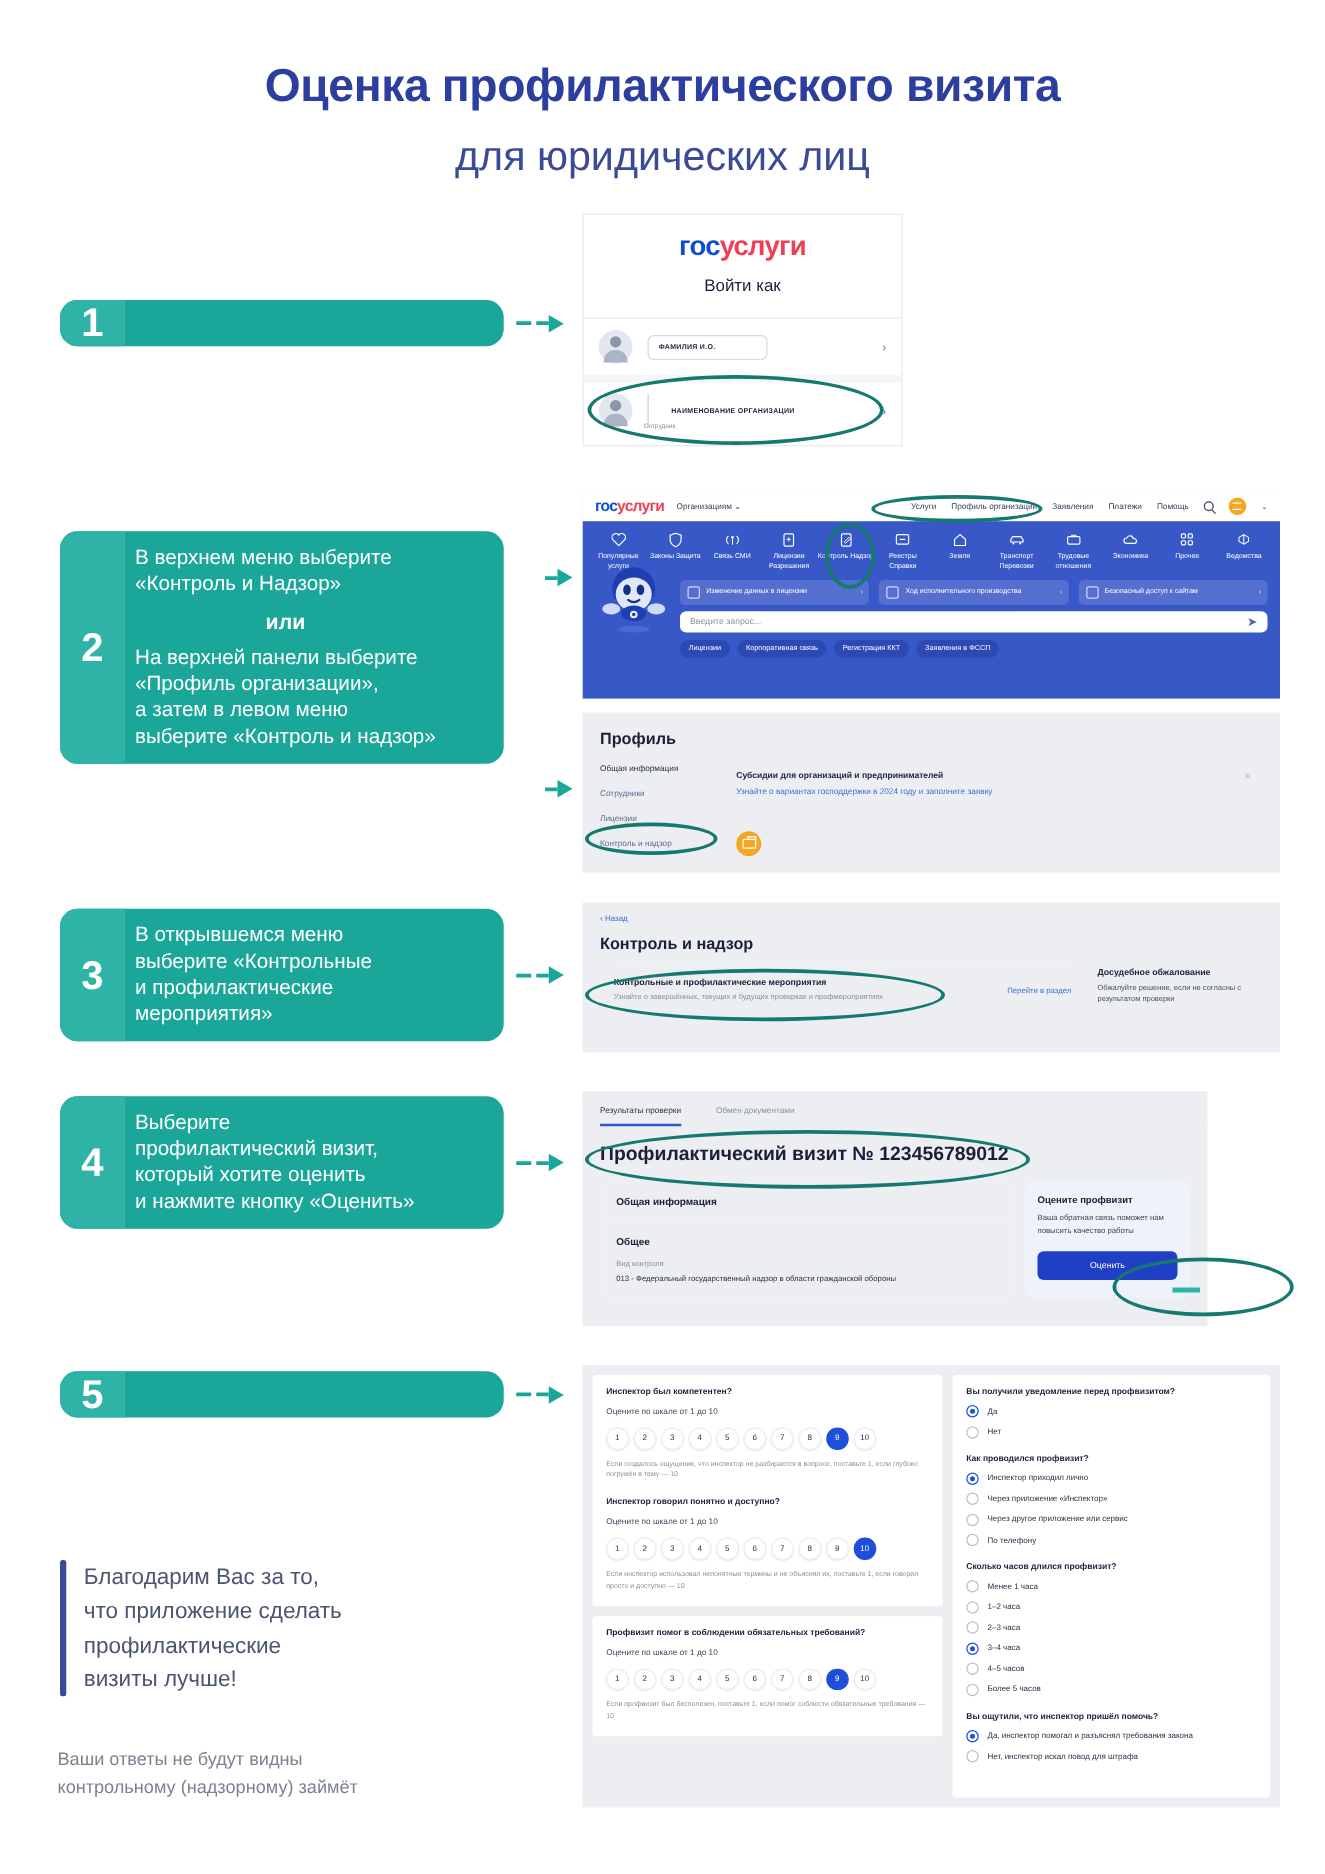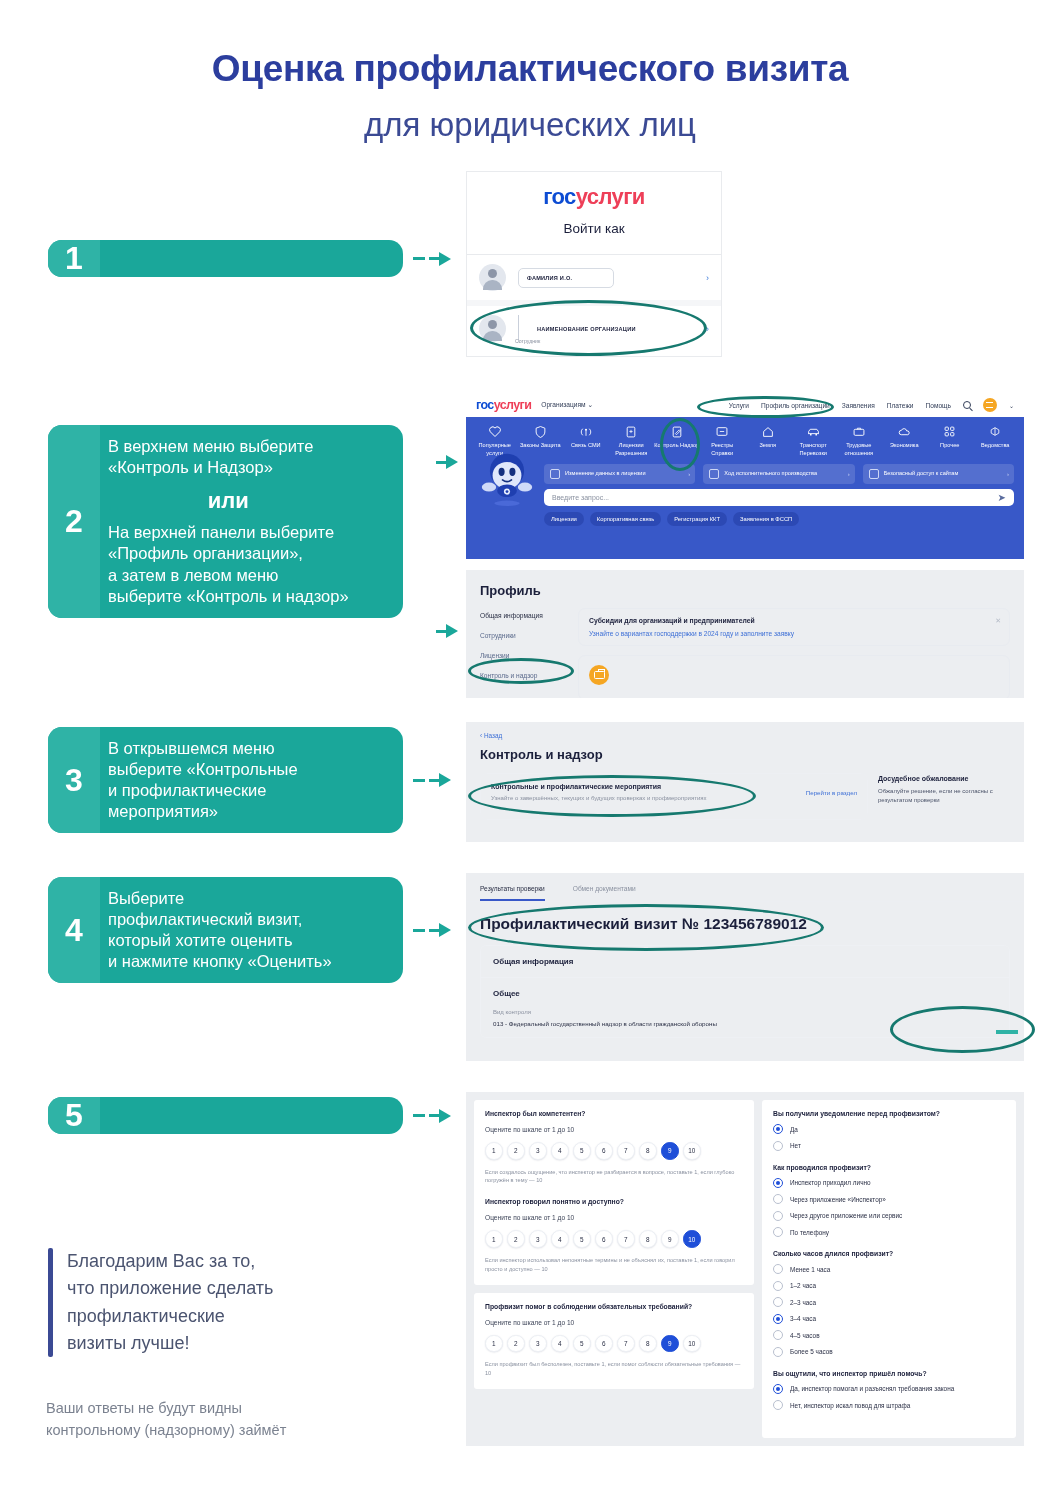--- a/index.html
+++ b/index.html
@@ -29,21 +29,21 @@
   .bubble .numcol {
     width: 52px; flex: 0 0 52px;
     background: #2fb3a6;
     border-radius: 14px 0 0 14px;
     display: flex; align-items: center; justify-content: center;
     font-size: 32px; font-weight: bold; color: #ffffff;
   }
   .bubble .txtcol {
     padding: 11px 12px 11px 8px; font-size: 16.5px; line-height: 1.28;
   }
-  .bubble .txtcol .or { font-weight: bold; text-align: center; display:block; margin: 9px 0 7px; font-size: 22px;}
+  .bubble .txtcol .or { font-weight: bold; text-align: center; display:block; margin: 9px 0 7px; font-size: 17px;}
   .bubble .link { text-decoration: underline; }
 
   .arrow { display: flex; align-items: center; margin-left: 10px; }
   .arrow .dash { width: 12px; height: 3px; background: #1aa79a; margin-right: 4px; }
   .arrow .head {
     width: 0; height: 0; border-left: 12px solid #1aa79a;
     border-top: 7px solid transparent; border-bottom: 7px solid transparent;
   }
   .arrow .shaft { width: 10px; height:3px; background:#1aa79a; }
 
@@ -158,21 +158,21 @@
     display: flex; align-items: flex-start;
   }
   #shot3 .big .t1 { font-size: 7px; font-weight: bold; color: #1b1f3b;}
   #shot3 .big .t2 { font-size: 6px; color: #8a91a0; margin-top: 5px;}
   #shot3 .big .go { margin-left: auto; font-size: 6.2px; color: #3d6fd6; white-space: nowrap; padding-top: 6px;}
   #shot3 .side { width: 132px; flex: 0 0 132px; padding-top: 2px;}
   #shot3 .side .t1 { font-size: 7px; font-weight: bold; color: #1b1f3b;}
   #shot3 .side .t2 { font-size: 6px; color: #4a5268; margin-top: 5px; line-height: 1.55;}
 
   
-  #shot4 { left: 466px; top: 873px; width: 558px; height: 188px; }
+  #shot4 { left: 466px; top: 873px; width: 500px; height: 188px; }
   #shot4 .tabs { display: flex; gap: 28px; padding: 12px 14px 0; }
   #shot4 .tab { font-size: 6.6px; color: #8a91a0; padding-bottom: 7px; }
   #shot4 .tab.active { color: #2a2f45; border-bottom: 2px solid #3858c8; }
   #shot4 .tabline { height: 1px; background: #eceef2; }
   #shot4 .h { font-size: 15.5px; font-weight: bold; color: #1b1f3b; padding: 13px 0 0 14px;}
   #shot4 .row { display: flex; gap: 10px; padding: 12px 14px 0; }
   #shot4 .left { flex: 1; border: 1px solid #eef0f4; border-radius: 6px; }
   #shot4 .left .sec { font-size: 8px; font-weight: bold; color: #1b1f3b; padding: 11px 12px;}
   #shot4 .left .hr { height: 1px; background: #eef0f4;}
   #shot4 .left .k { font-size: 6px; color: #8a91a0; padding: 0 12px;}
@@ -552,20 +552,25 @@
   <div class="tabline"></div>
   <div class="h">Профилактический визит № 123456789012</div>
   <div class="row">
     <div class="left">
       <div class="sec">Общая информация</div>
       <div class="hr"></div>
       <div class="sec">Общее</div>
       <div class="k">Вид контроля</div>
       <div class="v">013 - Федеральный государственный надзор в области гражданской обороны</div>
     </div>
+    <div class="right">
+      <div class="t1">Оцените профвизит</div>
+      <div class="t2">Ваша обратная связь поможет нам повысить качество работы</div>
+      <div class="btn">Оценить</div>
+    </div>
   </div>
   <div class="greenbar"></div>
 </div>
 <div class="ellipse" style="left:468px; top:904px; width:356px; height:47px;"></div>
 <div class="ellipse" style="left:890px; top:1006px; width:145px; height:47px;"></div>
 
 <div class="step-row" style="left:48px; top:1097px;">
   <div class="bubble" style="width:355px;">
     <div class="numcol">5</div>
   </div>

